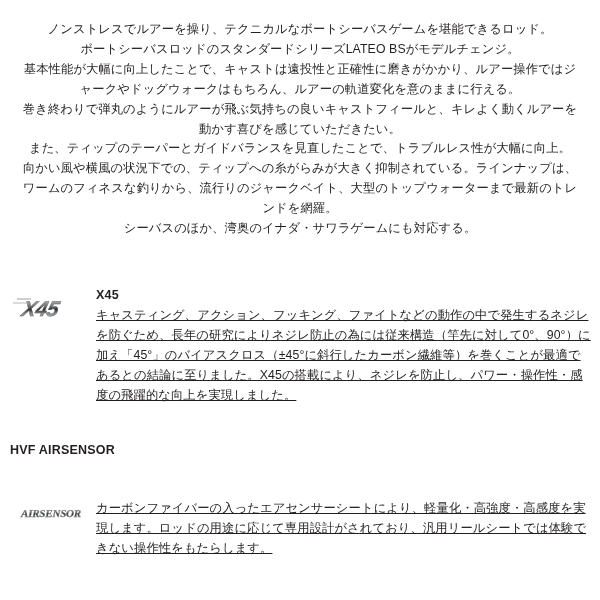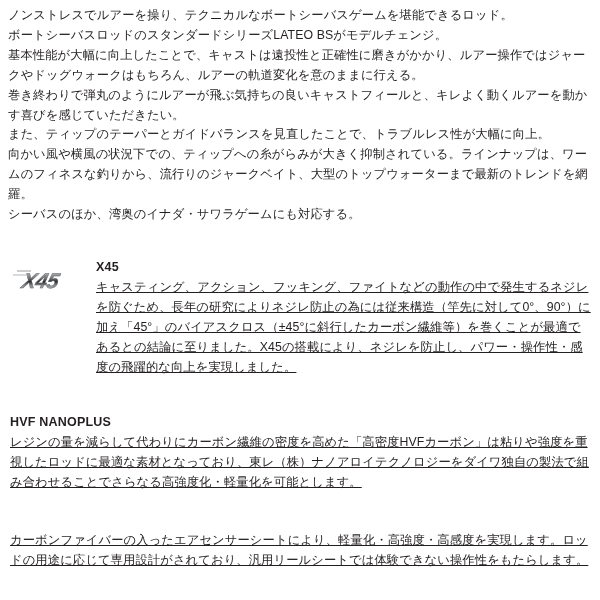--- a/index.html
+++ b/index.html
@@ -21,22 +21,23 @@
     box-sizing: border-box;
   }
   .intro {
     padding: 6px 8px 0 8px;
     font-size: 12.3px;
     line-height: 1.62;
     letter-spacing: 0.1px;
     color: #231f20;
   }
   .intro p {
-    margin: 0;
+    margin: 14px;
     white-space: pre-wrap;
+    text-align: center;
   }
   .feature {
     display: flex;
     align-items: flex-start;
     padding: 0 8px;
     box-sizing: border-box;
   }
   .feature-logo {
     width: 86px;
     min-width: 86px;
@@ -134,26 +135,38 @@
     <div class="feature-body">
       <div class="feature-title">X45</div>
       <p class="feature-text">キャスティング、アクション、フッキング、ファイトなどの動作の中で発生するネジレを防ぐため、長年の研究によりネジレ防止の為には従来構造（竿先に対して0°、90°）に加え「45°」のバイアスクロス（±45°に斜行したカーボン繊維等）を巻くことが最適であるとの結論に至りました。X45の搭載により、ネジレを防止し、パワー・操作性・感度の飛躍的な向上を実現しました。</p>
     </div>
   </div>
 
   <div class="sp-2"></div>
 
   <div class="feature">
     <div class="feature-body">
-      <div class="feature-title">HVF NANOPLUS</div>
-      <p class="feature-text">レジンの量を減らして代わりにカーボン繊維の密度を高めた「高密度HVFカーボン」は粘りや強度を重視したロッドに最適な素材となっており、東レ（株）ナノアロイテクノロジーをダイワ独自の製法で組み合わせることでさらなる高強度化・軽量化を可能とします。</p>
+      <div class="feature-title">HVF AIRSENSOR</div>
     </div>
   </div>
 
   <div class="sp-3"></div>
 
   <div class="feature">
+    <div class="feature-logo">
+      <svg class="logo-airsensor" viewBox="0 0 84 20">
+        <defs>
+          <linearGradient id="gair" x1="0" y1="0" x2="0" y2="1">
+            <stop offset="0%" stop-color="#cfd1d2"></stop>
+            <stop offset="45%" stop-color="#6d6f71"></stop>
+            <stop offset="60%" stop-color="#303234"></stop>
+            <stop offset="100%" stop-color="#b7b9bb"></stop>
+          </linearGradient>
+        </defs>
+        <text x="42" y="14" text-anchor="middle" font-family="'Liberation Serif', serif" font-size="11" font-style="italic" font-weight="bold" fill="url(#gair)" stroke="#6a6c6e" stroke-width="0.25" letter-spacing="-0.2">AIRSENSOR</text>
+      </svg>
+    </div>
     <div class="feature-body">
       <p class="feature-text">カーボンファイバーの入ったエアセンサーシートにより、軽量化・高強度・高感度を実現します。ロッドの用途に応じて専用設計がされており、汎用リールシートでは体験できない操作性をもたらします。</p>
     </div>
   </div>
 
 </div>
 
 </body></html>

